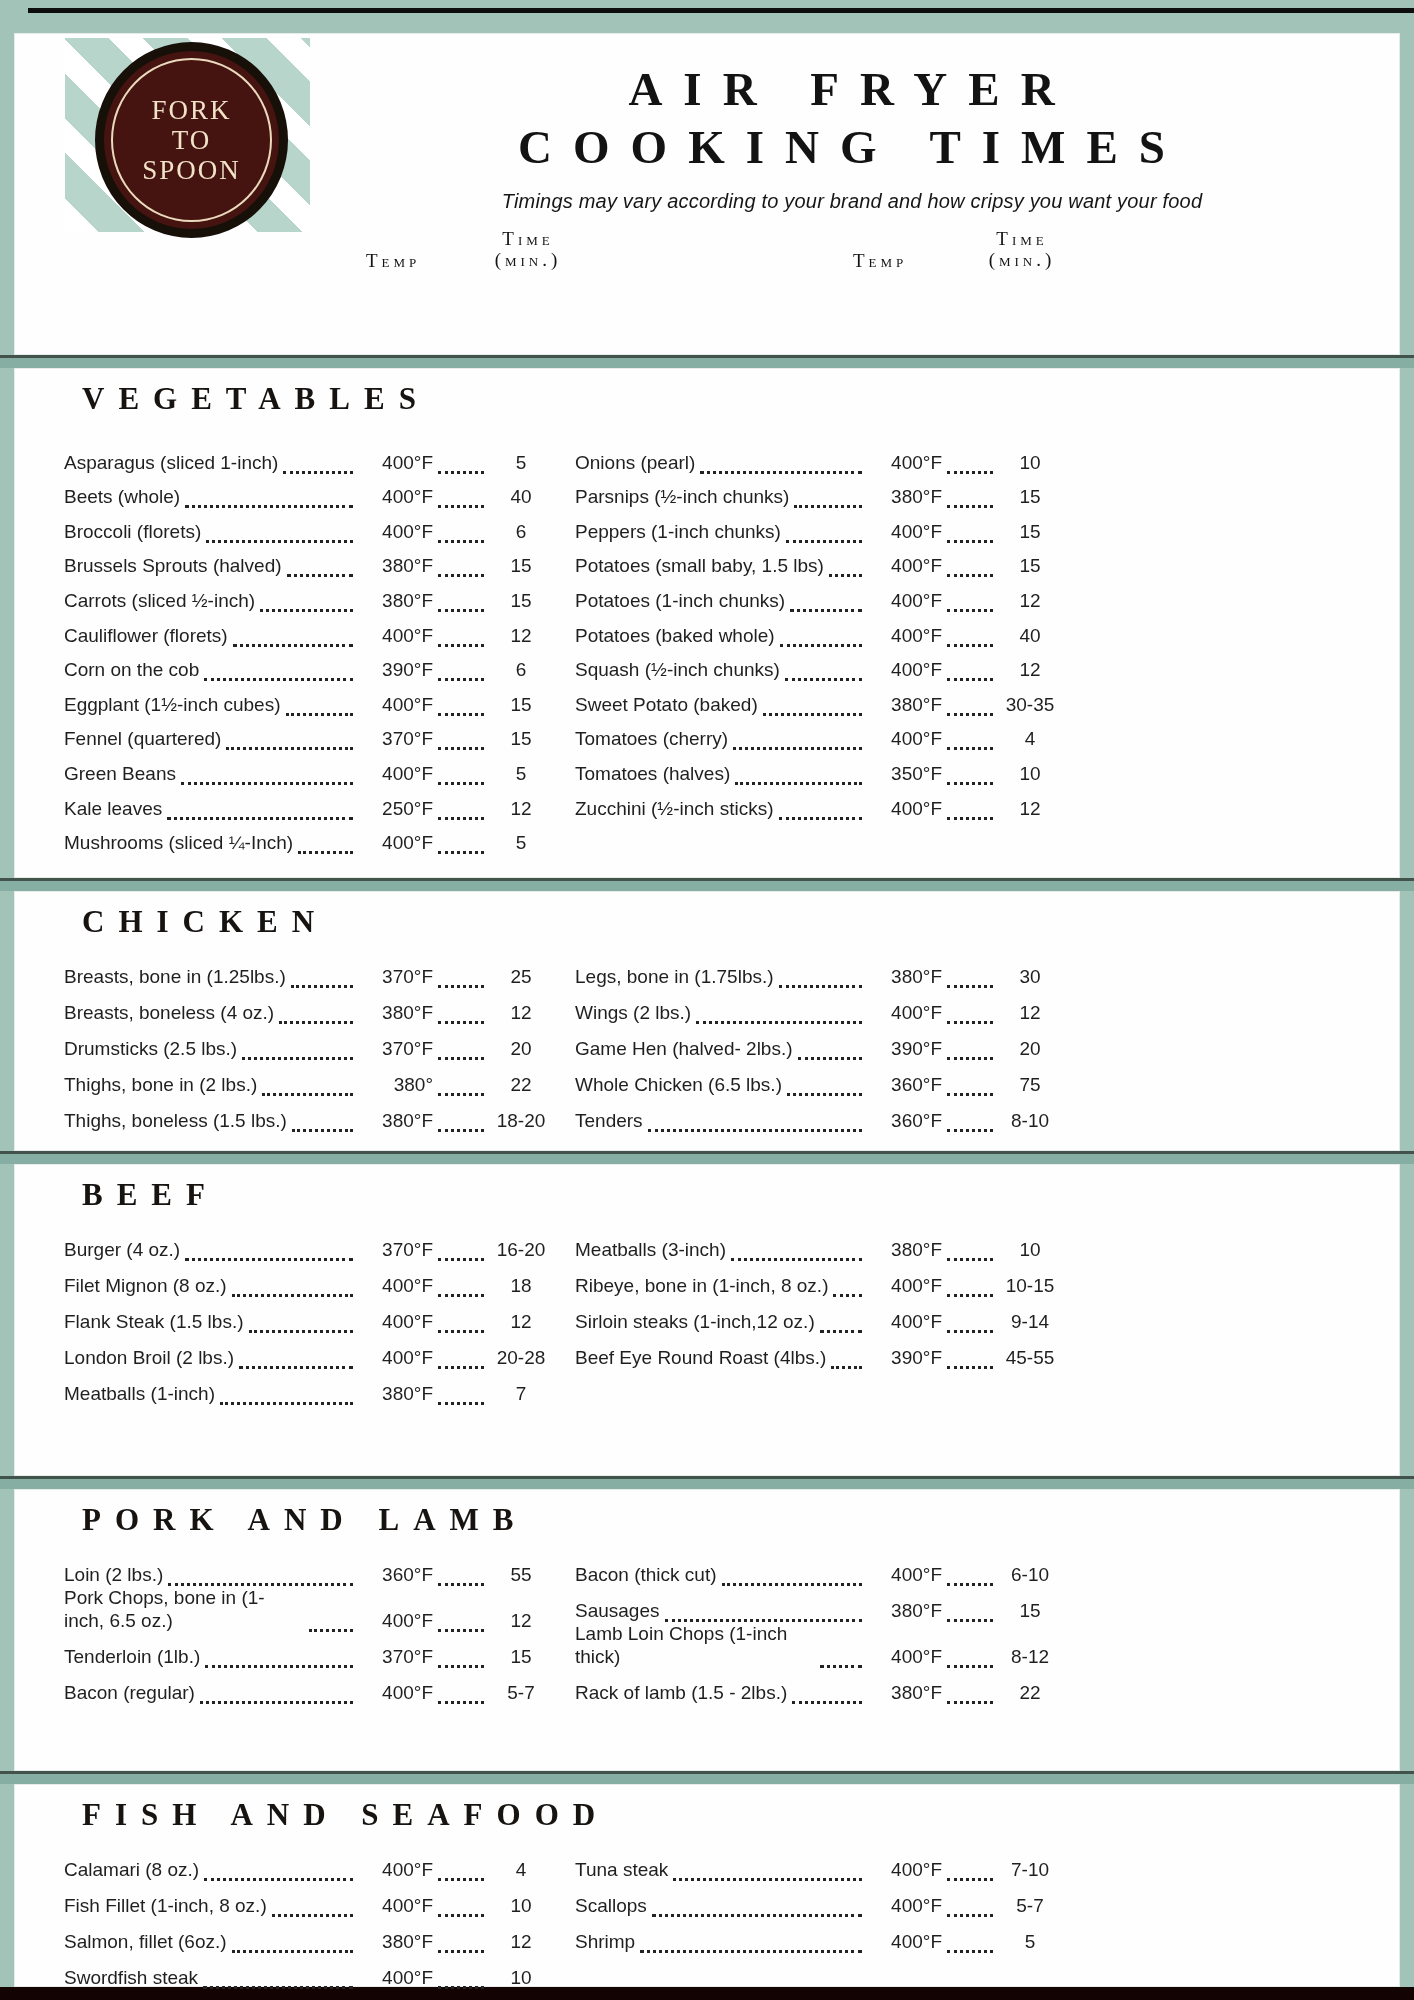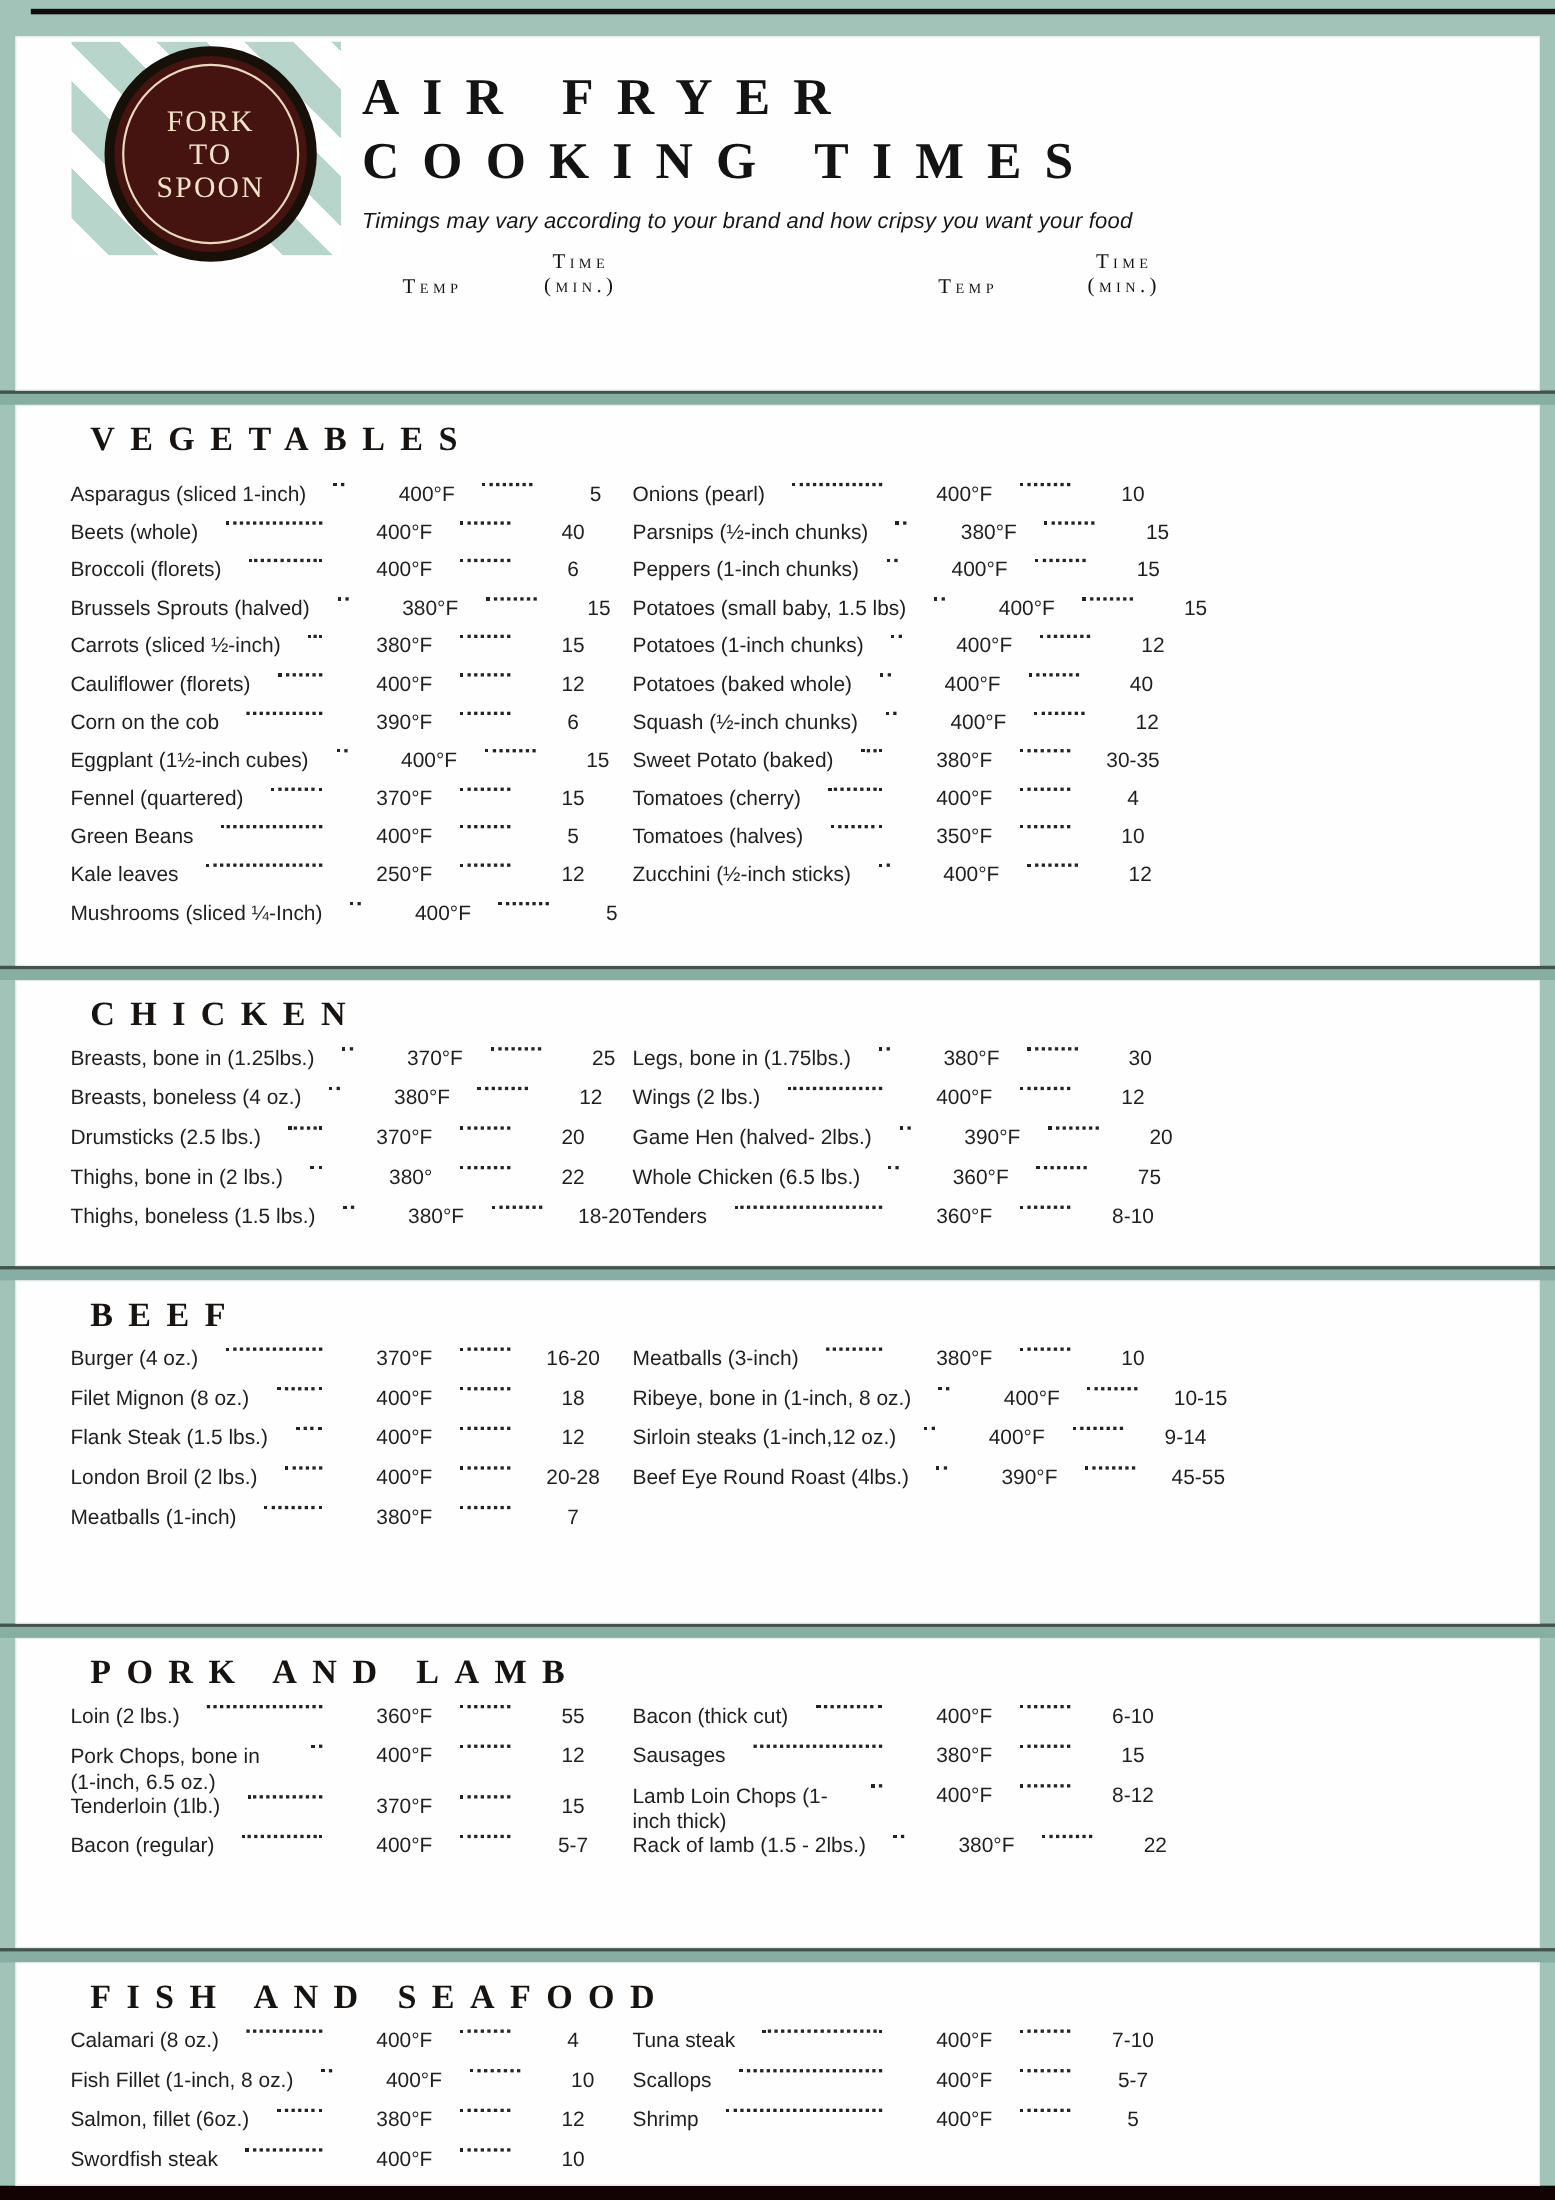--- a/index.html
+++ b/index.html
@@ -21,38 +21,38 @@
   
   .panel-header{height:322px;}
   .logo{position:absolute;left:51px;top:5px;width:245px;height:194px;
     background:repeating-linear-gradient(45deg,#ffffff 0 24px,#b7d5cb 24px 56px);}
   .oval{position:absolute;left:30px;top:4px;width:175px;height:178px;
     background:#451310;border:9px solid #161009;border-radius:50%;
     display:flex;align-items:center;justify-content:center;}
   .oval::before{content:"";position:absolute;inset:7px;border:2px solid #ead9bd;border-radius:50%;}
   .logo-text{color:#f2e3c8;font-family:"Liberation Serif","DejaVu Serif",serif;
     font-size:27px;line-height:1.12;text-align:center;letter-spacing:2px;}
-  .title-block{position:absolute;left:315px;right:25px;top:28px;}
+  .title-block{position:absolute;left:315px;right:25px;top:28px;text-align:center;}
   .title-line{font-family:"Liberation Serif","DejaVu Serif",serif;font-weight:700;
     color:#131313;font-size:47px;line-height:1.23;letter-spacing:21px;white-space:nowrap;}
   .subtitle{margin-top:13px;font-size:20px;font-style:italic;color:#161616;letter-spacing:.2px;}
   .colhead{position:absolute;font-family:"Liberation Serif","DejaVu Serif",serif;
     font-variant:small-caps;font-size:19px;letter-spacing:4px;color:#141414;line-height:21px;}
   .colhead.temp-l{left:352px;top:217px;}
   .colhead.time-l{left:448px;top:195px;width:132px;text-align:center;}
   .colhead.temp-r{left:839px;top:217px;}
   .colhead.time-r{left:942px;top:195px;width:132px;text-align:center;}
 
   
   .sec-title{font-family:"Liberation Serif","DejaVu Serif",serif;font-weight:700;
     color:#171310;font-size:31px;letter-spacing:14px;padding:13px 0 0 68px;white-space:nowrap;}
   .cols{display:flex;padding-left:50px;align-items:flex-start;}
   .col{width:488px;}
   .col.right{width:486px;margin-left:23px;}
-  .row{display:flex;align-items:flex-start;min-height:36px;font-size:19px;color:#1f1f1f;gap:20px;}
+  .row{display:flex;align-items:flex-end;min-height:36px;font-size:19px;color:#1f1f1f;}
   .panel-veg .row{min-height:34.6px;}
   .name{flex:0 0 auto;white-space:nowrap;}
   .name.wrap{white-space:normal;flex:0 1 240px;line-height:1.22;}
   .dots{flex:1 1 10px;min-width:10px;height:0;border-bottom:3px dotted #232323;margin:0 6px 0 5px;}
   .dots.d2{flex:0 0 46px;}
   .temp{flex:0 0 74px;text-align:right;white-space:nowrap;}
   .time{flex:0 0 62px;text-align:center;white-space:nowrap;}
 
   .panel-veg{height:510px;}   .panel-veg .cols{margin-top:22px;}
   .panel-chicken{height:260px;} .panel-chicken .cols{margin-top:12px;}

